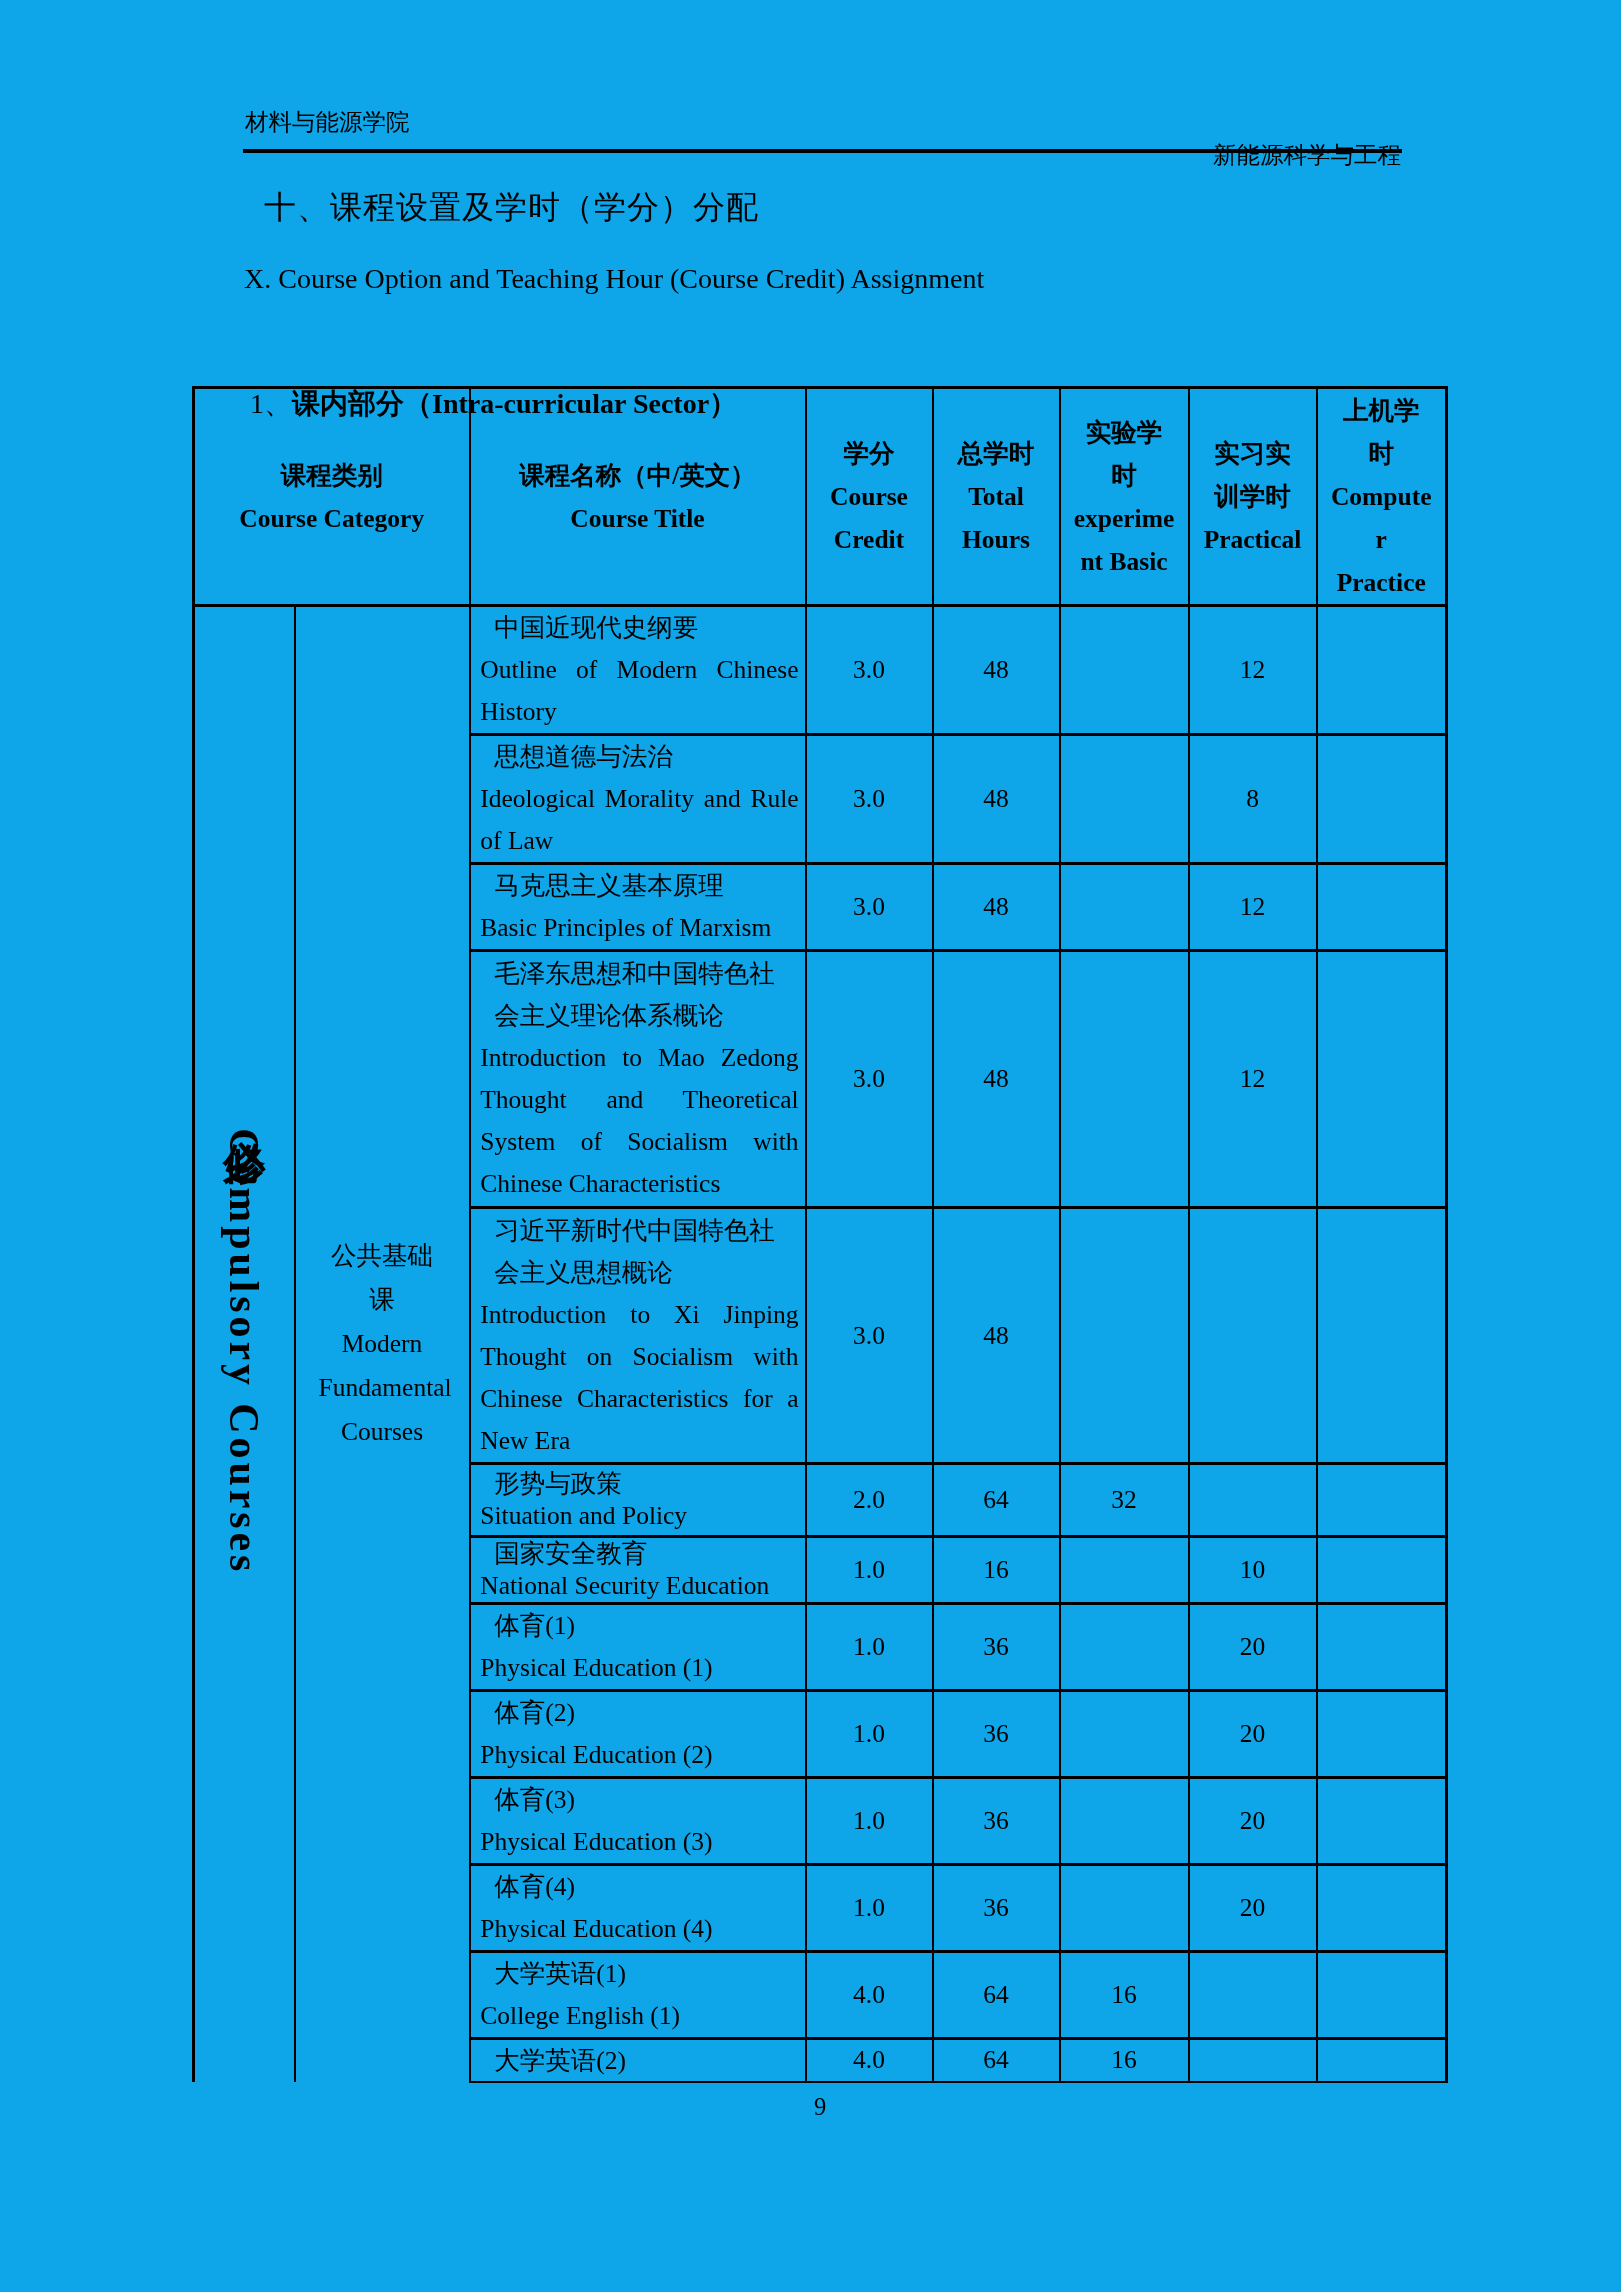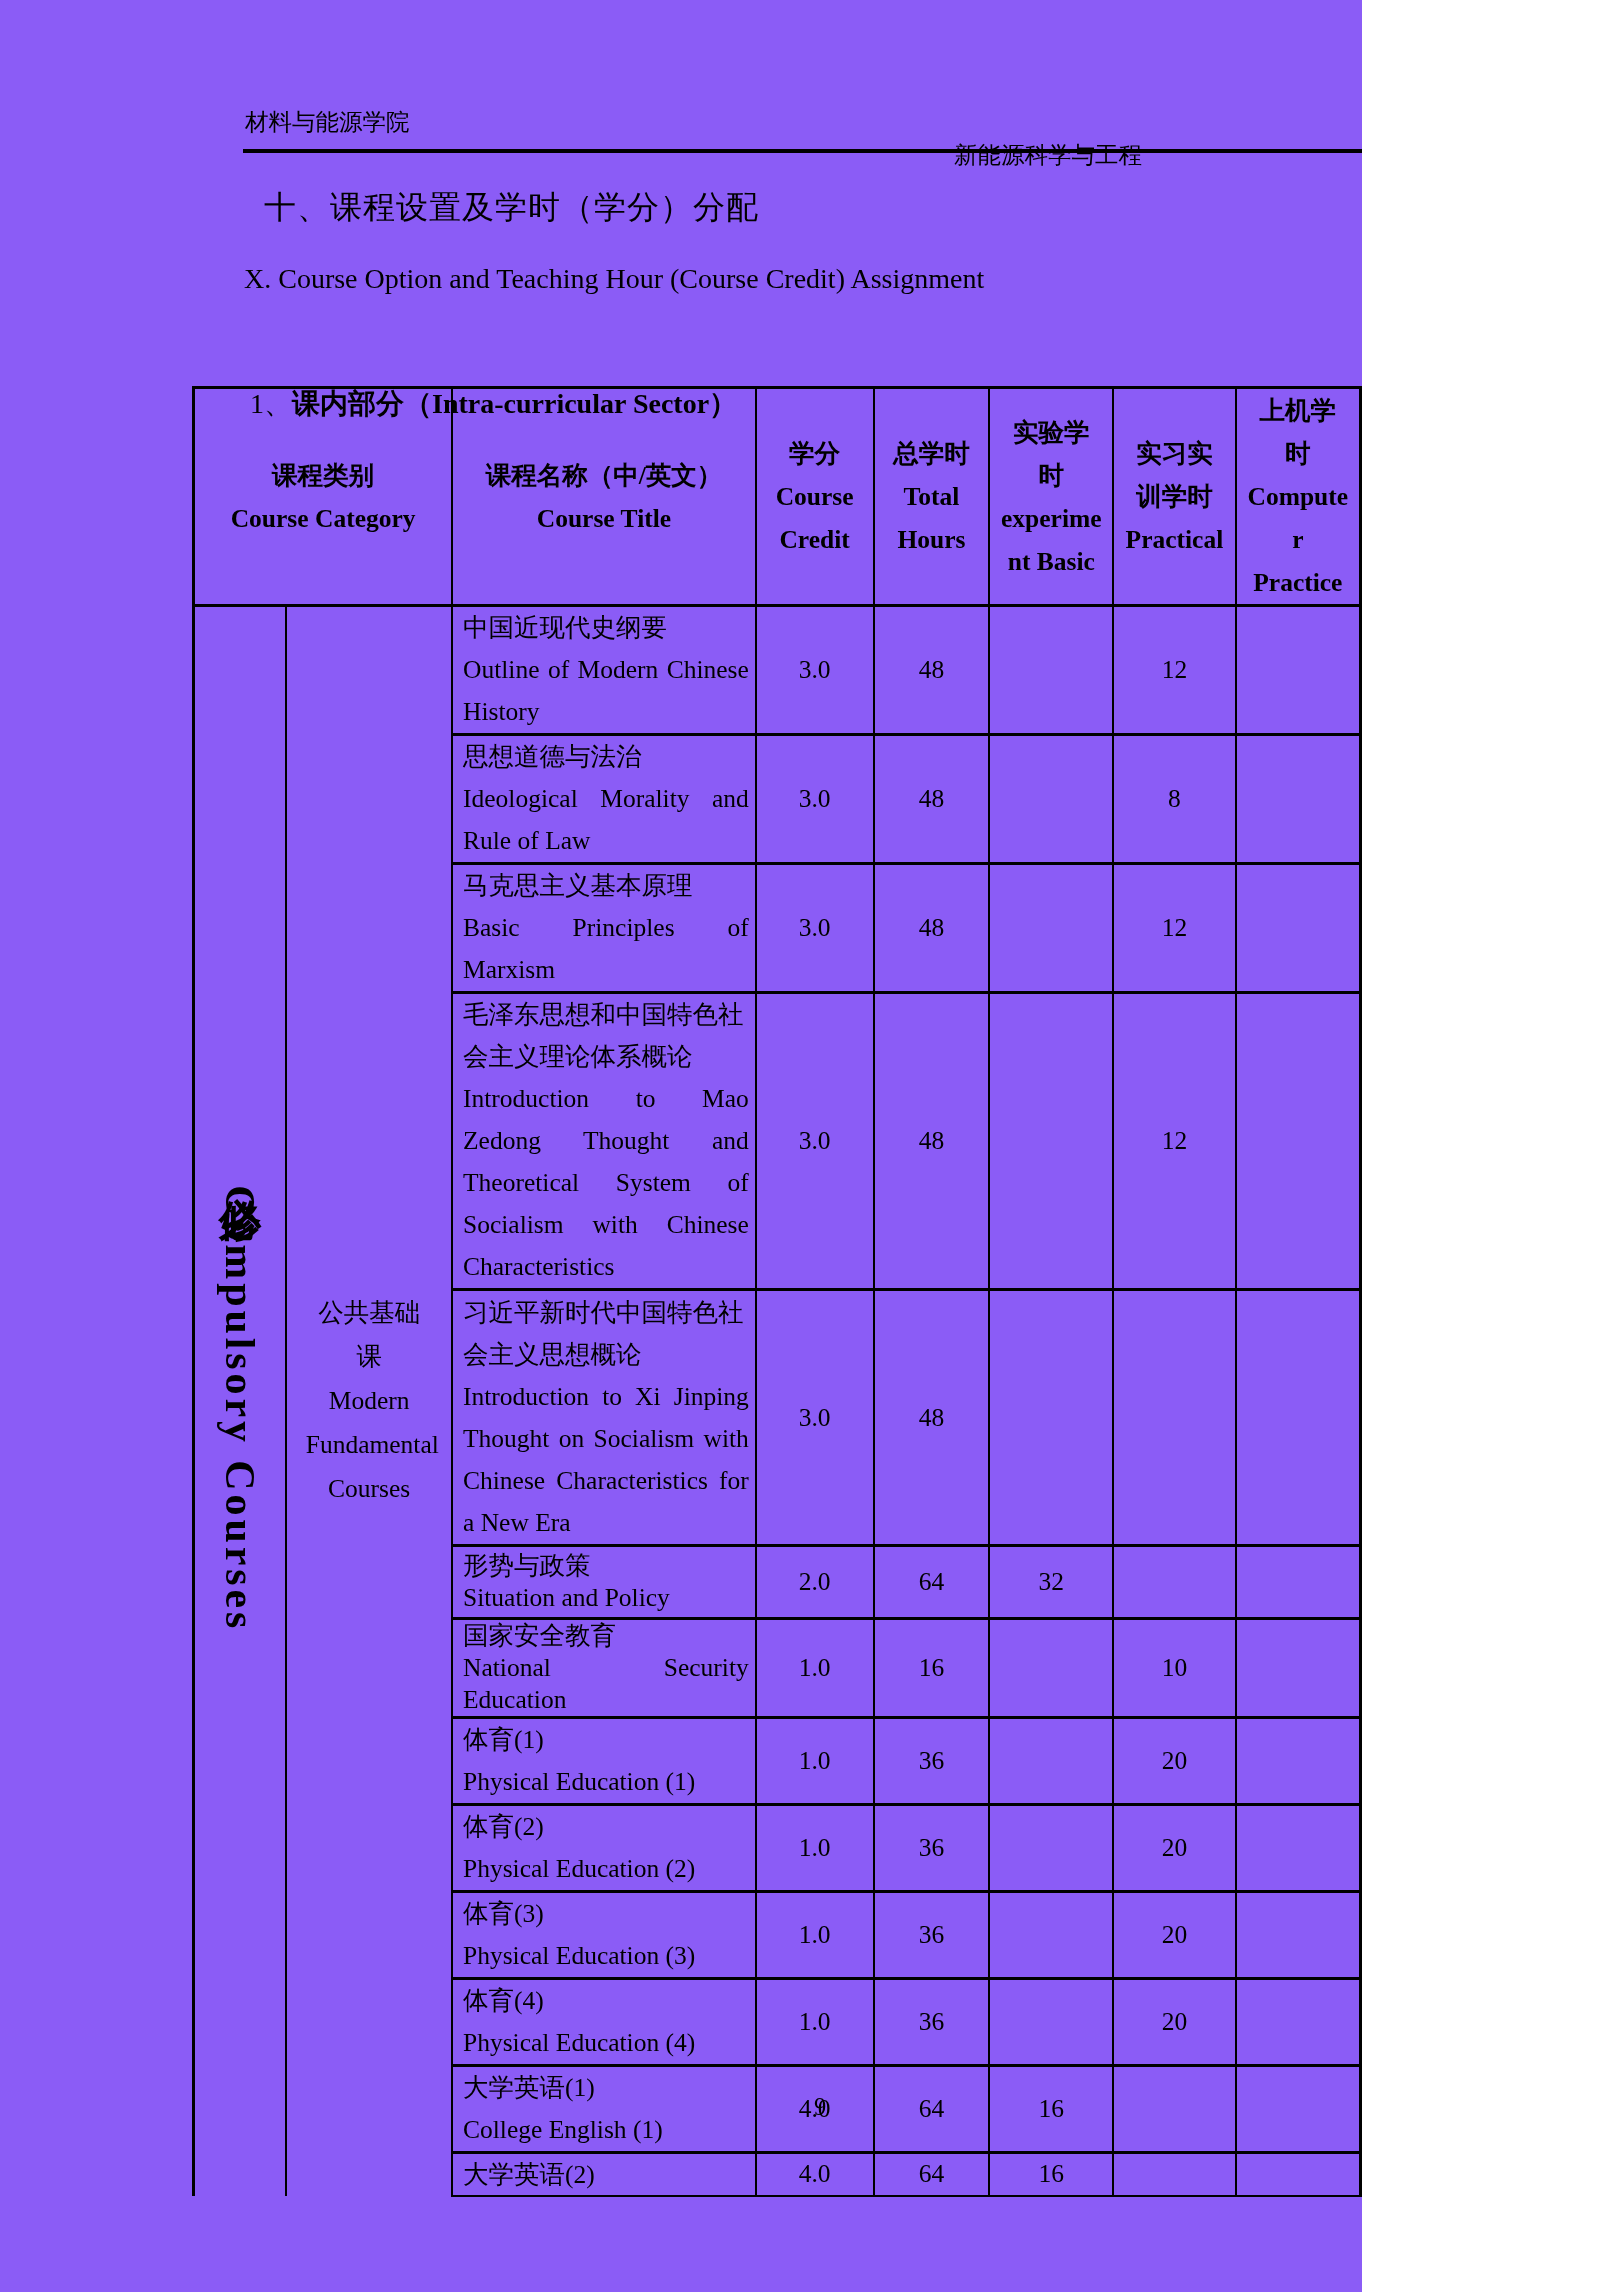--- a/index.html
+++ b/index.html
@@ -1,17 +1,17 @@
 <!DOCTYPE html>
 <html><head>
 <meta charset="utf-8">
 <style>
   html,body{margin:0;padding:0;background:#ffffff;}
   .page{
-    position:relative;width:1362px;height:2293px;background:#8b5cf6;
+    position:relative;width:1621px;height:2293px;background:#0ea5e9;
     font-family:"Liberation Serif","DejaVu Serif",serif;color:#000;overflow:hidden;
   }
   
   .doc-head-left{position:absolute;left:245px;top:106px;font-size:23.5px;white-space:nowrap;}
   .doc-head-right{position:absolute;right:220px;top:106px;font-size:23.5px;white-space:nowrap;margin-top:33px;}
   .head-rule{position:absolute;left:243px;top:149px;width:1159px;height:3.9px;background:#000;}
   
   .title-zh{position:absolute;left:245px;top:186px;font-size:32px;letter-spacing:1px;white-space:nowrap;margin-left:19px;}
   .title-en{position:absolute;left:244px;top:263px;font-size:28px;white-space:nowrap;}
   .section-line{position:absolute;left:250px;top:337px;font-size:28px;white-space:nowrap;margin-top:48px;}
@@ -36,21 +36,21 @@
   
   .vert-text{
     writing-mode:vertical-rl;text-orientation:mixed;
     font-size:42px;font-weight:bold;letter-spacing:3.9px;
     display:inline-block;white-space:nowrap;
   }
   .sub-inner{width:127px;margin:0 auto;text-align:center;}
   .sub-inner .sl{line-height:44px;}
   
   .title-cell{text-align:left !important;padding:0 5.9px 0 9.8px !important;}
-  .t-zh{line-height:42px;text-align:left;}
+  .t-zh{line-height:42px;text-align:left;margin-left:14px;}
   .t-en{line-height:42px;text-align:justify;text-justify:inter-word;}
   tr.compact .t-zh,tr.compact .t-en{line-height:32px;}
   tr.oneline .t-zh{line-height:39px;}
   .num-cell{font-size:25.5px;}
   
   .page-number{position:absolute;left:0;top:2093px;width:1640px;text-align:center;font-size:24.5px;}
 </style>
 </head>
 <body>
 

